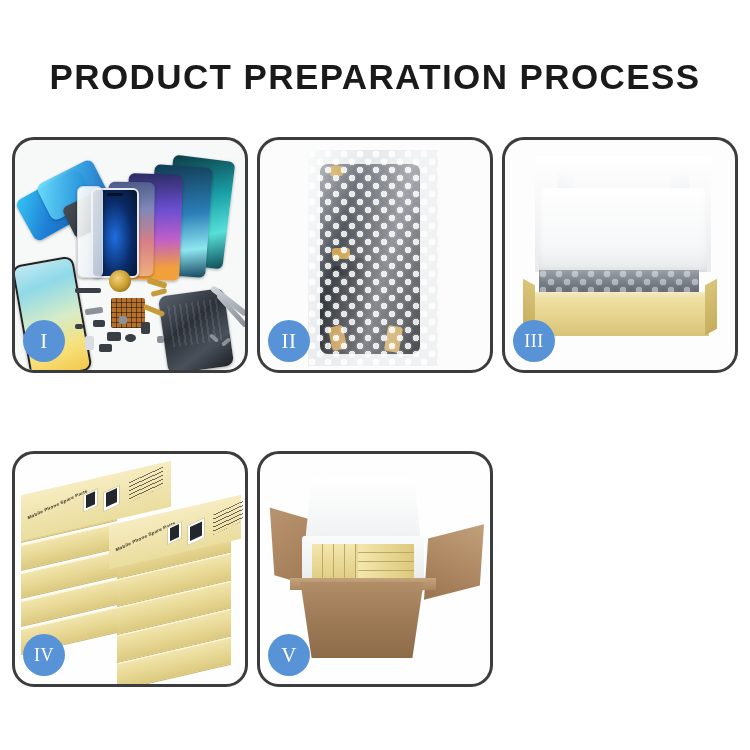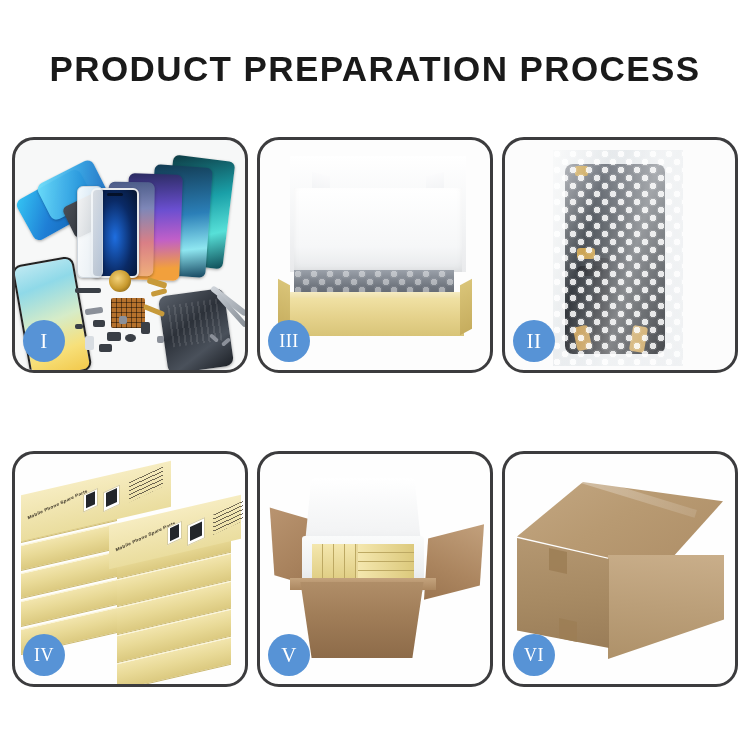--- a/index.html
+++ b/index.html
@@ -13,21 +13,21 @@
   }
   #page {
     position: relative;
     width: 750px; height: 750px;
     background: #ffffff;
   }
 
   
   .header { position: absolute; left: 0; top: 0; width: 750px; text-align: center; }
   .title {
-    margin: 8px;
+    margin: 16px;
     padding-top: 43px;
     font-size: 35px;
     font-weight: 700;
     letter-spacing: 1.4px;
     color: #1a1a1a;
     line-height: 1;
     white-space: nowrap;
   }
   .subtitle {
     margin: 0;
@@ -468,53 +468,53 @@
         <span class="bit lt" style="left:142px;top:196px;width:7px;height:7px;"></span>
         <span class="bit lt" style="left:194px;top:196px;width:10px;height:4px;transform:rotate(40deg);"></span>
         <span class="bit lt" style="left:206px;top:200px;width:10px;height:4px;transform:rotate(-40deg);"></span>
 
         <div class="p1-tw"></div>
         <div class="p1-tw2"></div>
       </div>
       <div class="badge">I</div>
     </div>
 
+    <div class="card p2">
+      <div class="photo">
+        <div class="p2-bag">
+          <div class="p2-lcd"></div>
+          <div class="p2-flex"></div>
+          <div class="p2-flexh"></div>
+          <span class="p2-g1"></span>
+          <span class="p2-g2"></span>
+          <span class="p2-g3"></span>
+          <span class="p2-g4"></span>
+          <div class="bubbles"></div>
+          <div class="p2-sheen"></div>
+        </div>
+      </div>
+      <div class="badge">II</div>
+    </div>
+
     <div class="card p3">
       <div class="photo">
         <div class="p3-lid">
           <span class="p3-lid-tab-l"></span>
           <span class="p3-lid-tab-r"></span>
         </div>
         <div class="p3-foam"></div>
         <div class="p3-bub">
           <div class="bubbles dim"></div>
         </div>
         <div class="p3-box-top"></div>
         <div class="p3-box-front"></div>
         <span class="p3-box-l"></span>
         <span class="p3-box-r"></span>
       </div>
       <div class="badge sm">III</div>
-    </div>
-
-    <div class="card p2">
-      <div class="photo">
-        <div class="p2-bag">
-          <div class="p2-lcd"></div>
-          <div class="p2-flex"></div>
-          <div class="p2-flexh"></div>
-          <span class="p2-g1"></span>
-          <span class="p2-g2"></span>
-          <span class="p2-g3"></span>
-          <span class="p2-g4"></span>
-          <div class="bubbles"></div>
-          <div class="p2-sheen"></div>
-        </div>
-      </div>
-      <div class="badge">II</div>
     </div>
 
     <div class="card p4">
       <div class="photo">
         <div class="stack">
 
           <div class="bx" style="left:4px; top:44px;  width:96px; height:26px; transform:skewY(-13deg);"></div>
           <div class="bx" style="left:4px; top:72px;  width:96px; height:26px; transform:skewY(-13deg);"></div>
           <div class="bx" style="left:4px; top:100px; width:96px; height:26px; transform:skewY(-13deg);"></div>
           <div class="bx" style="left:4px; top:128px; width:96px; height:26px; transform:skewY(-13deg);"></div>
@@ -568,26 +568,15 @@
           <span class="slab2" style="top:9px; height:9px;  left:46px;"></span>
           <span class="slab2" style="top:18px; height:9px; left:46px;"></span>
           <span class="slab2" style="top:27px; height:9px; left:46px;"></span>
         </div>
         <div class="p5-lipr"></div>
         <div class="p5-body"></div>
       </div>
       <div class="badge">V</div>
     </div>
 
-    <div class="card p6">
-      <div class="photo">
-        <div class="p6-top"></div>
-        <div class="p6-seam"></div>
-        <div class="p6-right-fill"></div>
-        <div class="p6-left"></div>
-        <span class="p6-tape" style="left:44px; top:96px; width:18px; height:22px; transform:skewY(12deg);"></span>
-        <span class="p6-tape" style="left:54px; top:166px; width:18px; height:20px; transform:skewY(12deg);"></span>
-      </div>
-      <div class="badge sm">VI</div>
-    </div>
 
   </div>
 </div>
 
 </body></html>

